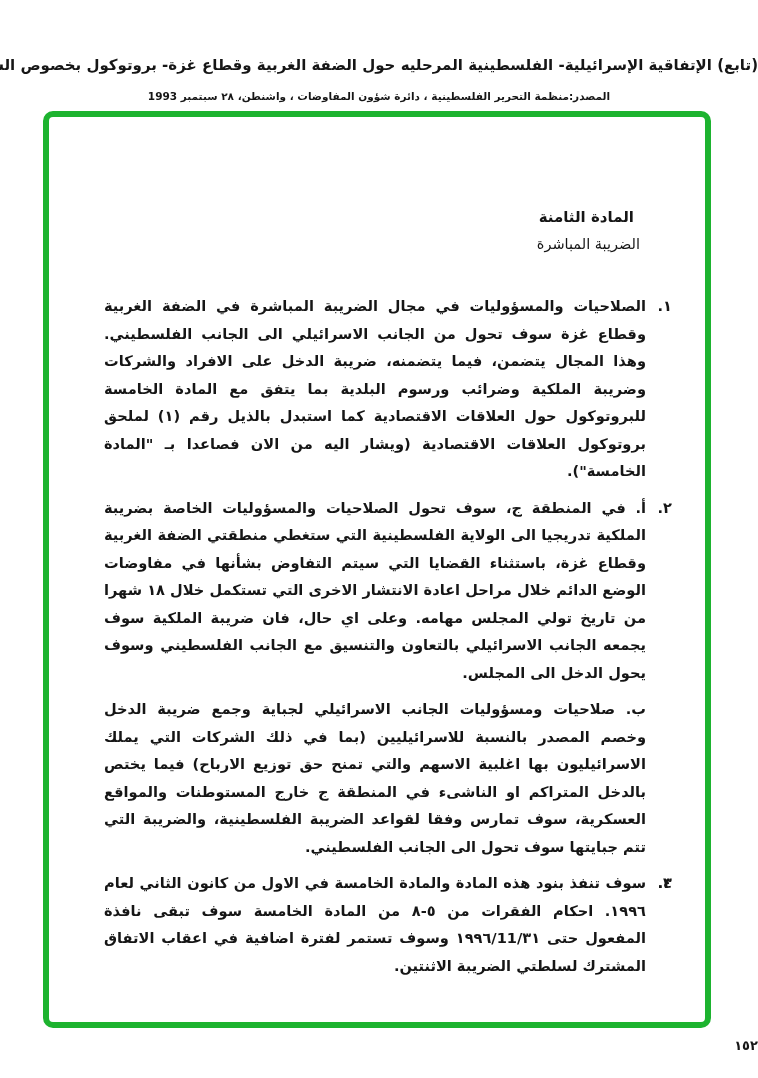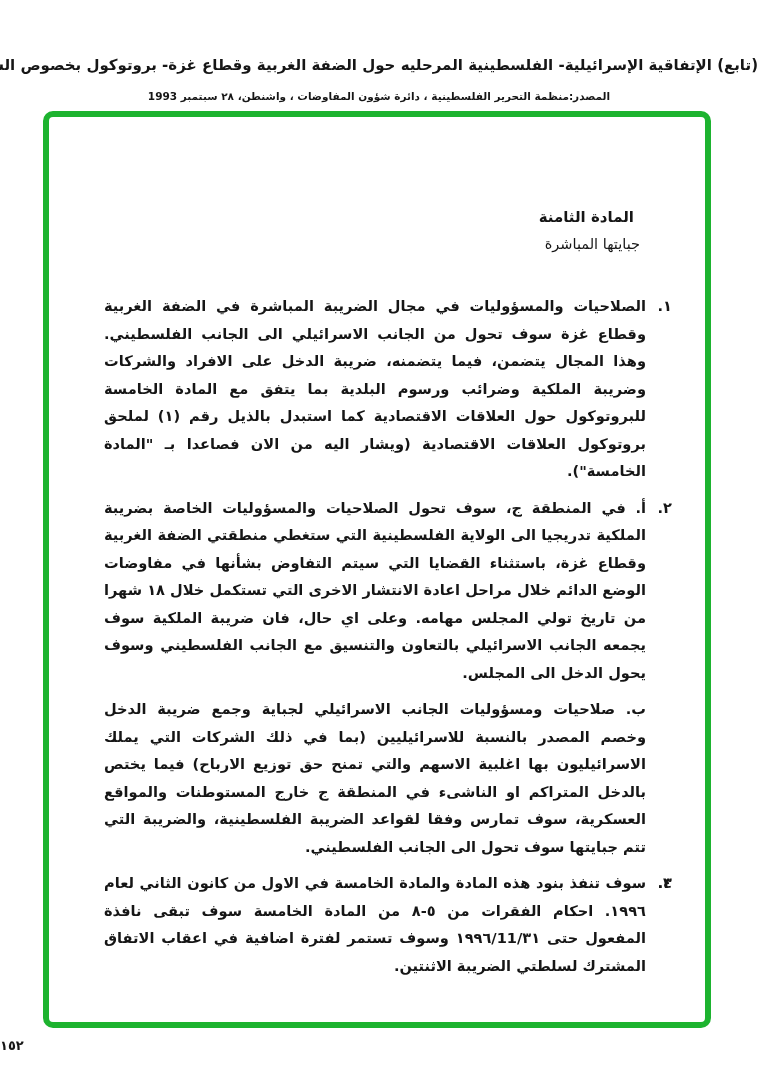--- a/index.html
+++ b/index.html
@@ -76,39 +76,39 @@
     position: absolute;
     right: 0;
     top: 0;
     font-weight: bold;
   }
   .page-num {
     position: absolute;
     top: 1038px;
     left: 0;
     right: 0;
-    text-align: left;
+    text-align: right;
     font-size: 13px;
     font-weight: bold;
     letter-spacing: 2px;
   }
 </style>
 </head>
 <body>
 
 <div class="doc-title">(تابع) الإتفاقية الإسرائيلية- الفلسطينية المرحليه حول الضفة الغربية وقطاع غزة- بروتوكول بخصوص الشؤون المدنية</div>
 
 <div class="doc-source">المصدر:منظمة التحرير الفلسطينية ، دائرة شؤون المفاوضات ، واشنطن، ٢٨ سبتمبر 1993</div>
 
 <div class="green-box">
   <div class="content">
 
     <div class="article-heading">المادة الثامنة</div>
 
-    <div class="article-subheading">جبايتها المباشرة</div>
+    <div class="article-subheading">الضريبة المباشرة</div>
 
     <div class="items">
 
       <div class="item">
         <span class="num">١.</span>
         <span class="txt">الصلاحيات والمسؤوليات في مجال الضريبة المباشرة في الضفة الغربية وقطاع غزة سوف تحول من الجانب الاسرائيلي الى الجانب الفلسطيني. وهذا المجال يتضمن، فيما يتضمنه، ضريبة الدخل على الافراد والشركات وضريبة الملكية وضرائب ورسوم البلدية بما يتفق مع المادة الخامسة للبروتوكول حول العلاقات الاقتصادية كما استبدل بالذيل رقم (١) لملحق بروتوكول العلاقات الاقتصادية (ويشار اليه من الان فصاعدا بـ "المادة الخامسة").</span>
       </div>
 
       <div class="item">
         <span class="num">٢.</span>

